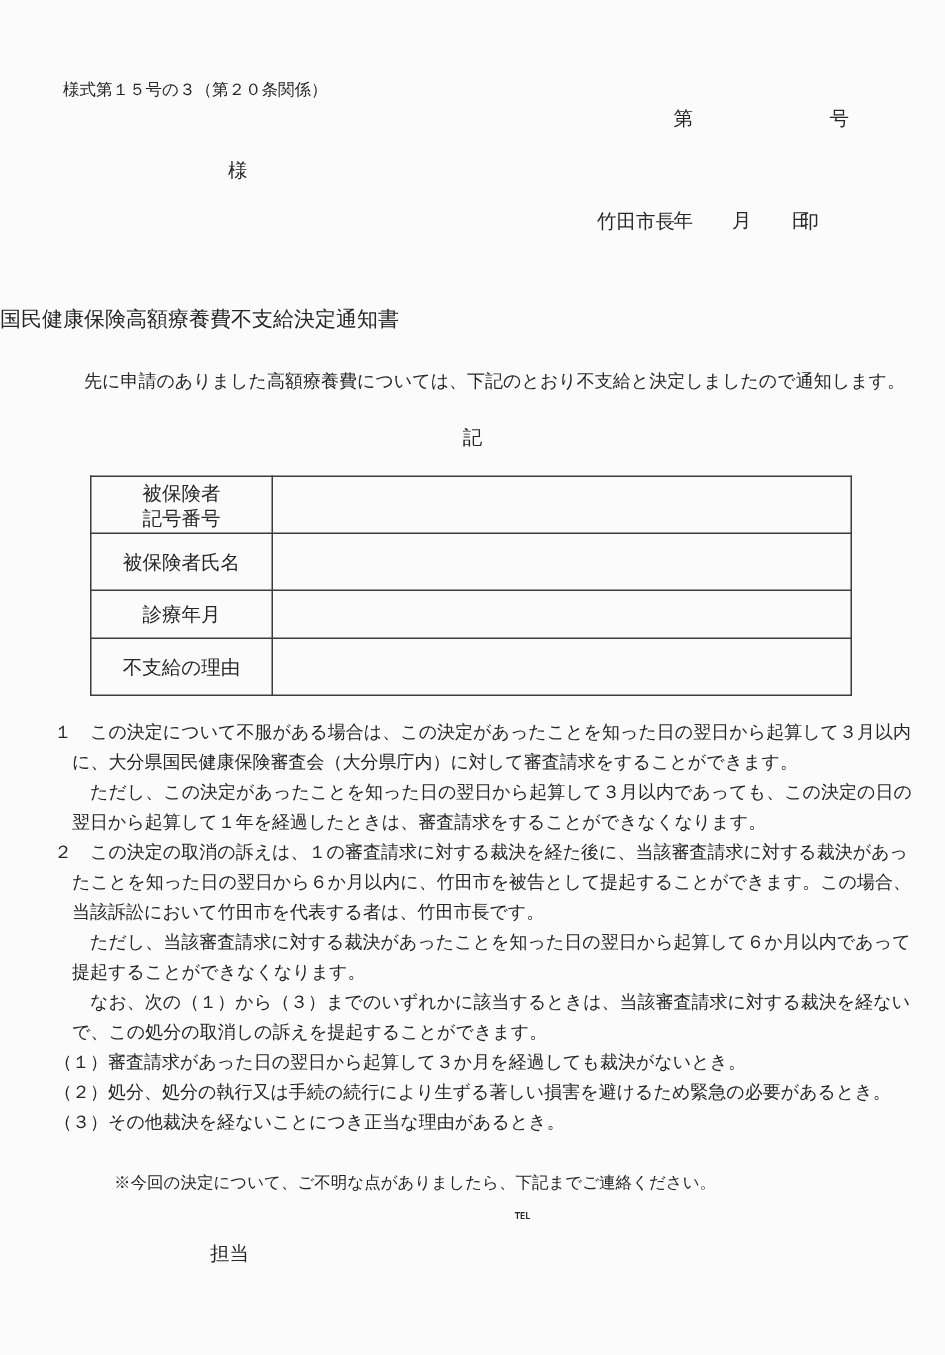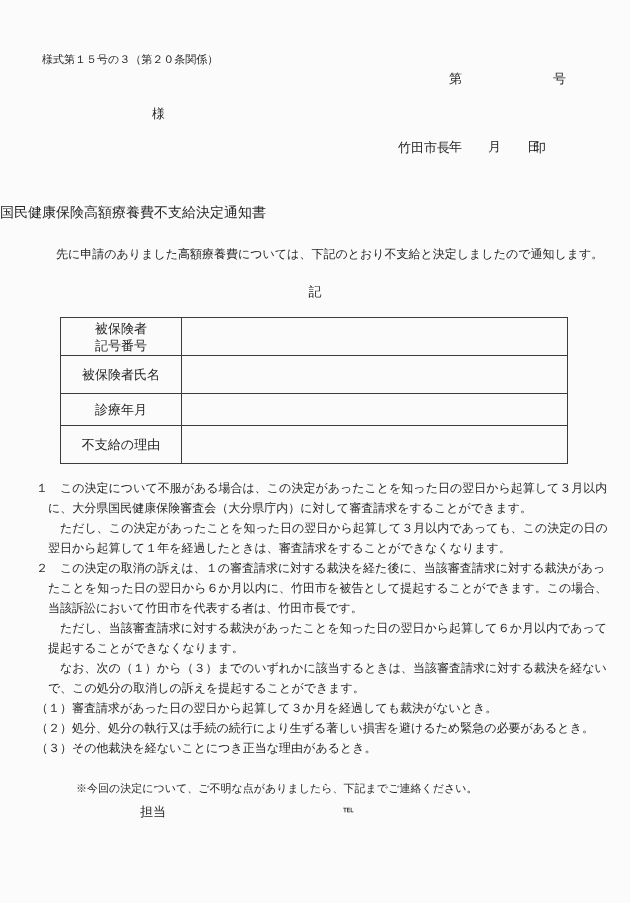--- a/index.html
+++ b/index.html
@@ -51,21 +51,21 @@
   td.cell-value { width: 385px; }
   .two-line div { line-height: 17px; }
 
   .body-lines {
     position: absolute; left: 36px; top: 478px;
     font-size: 12px; line-height: 20px;
   }
   .body-line { white-space: pre; height: 20px; }
 
   .note    { left: 76px;  top: 781px; font-size: 11px; }
-  .contact { left: 140px; top: 803px; font-size: 13px; }
+  .contact { left: 140px; top: 827px; font-size: 13px; }
   .tel     { left: 343px; top: 803px; font-size: 13px; }
 </style>
 </head>
 <body>
 
 <div class="page">
 
   <div class="abs form-number">様式第１５号の３（第２０条関係）</div>
   <div class="abs doc-number">第　　　　　　　号</div>
   <div class="abs issue-date">年　　月　　日</div>

